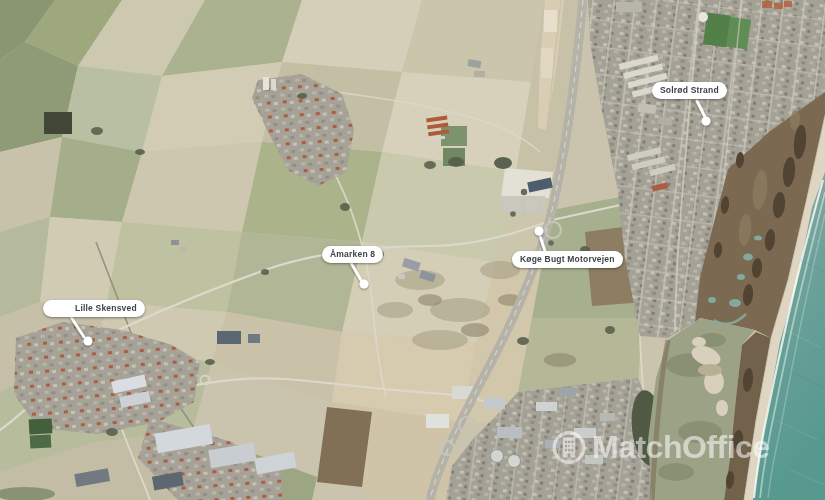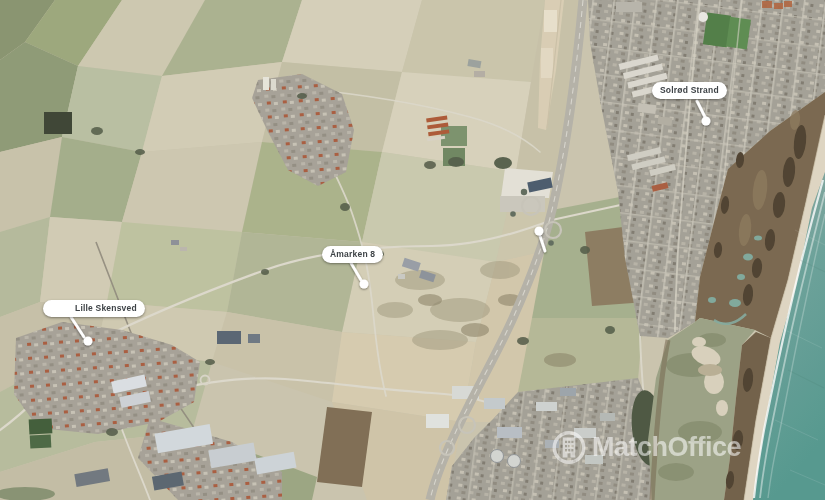--- a/index.html
+++ b/index.html
@@ -5,21 +5,21 @@
   html,body{margin:0;padding:0;background:#222;}
   #stage{position:relative;width:825px;height:500px;overflow:hidden;
          font-family:"Liberation Sans",sans-serif;background:#c9c3ac;}
   #map-svg{position:absolute;left:0;top:0;}
   .pill{position:absolute;background:#ffffff;color:#3e4347;font-size:8.5px;
         font-weight:bold;line-height:1;padding:4px 8px;border-radius:9px;
         letter-spacing:.2px;white-space:nowrap;
         box-shadow:0 1px 2.5px rgba(0,0,0,.4);z-index:30;}
   #watermark{position:absolute;left:550px;top:428px;display:flex;
              align-items:center;gap:4px;z-index:20;pointer-events:none;}
-  #watermark .wm-text{font-size:27px;font-weight:bold;letter-spacing:-.5px;
+  #watermark .wm-text{font-size:32px;font-weight:bold;letter-spacing:-.5px;
              color:rgba(255,255,255,.55);line-height:1;}
 </style>
 </head>
 <body>
 
 <div id="stage">
 
 <svg id="map-svg" width="825" height="500" viewBox="0 0 825 500">
   <defs>
     <linearGradient id="seaG" x1="0" y1="0" x2="0.25" y2="1">
@@ -359,20 +359,21 @@
   <g fill="#ffffff" filter="url(#ds)">
     <circle cx="706" cy="121" r="4.5"></circle>
     <circle cx="364" cy="284" r="4.5"></circle>
     <circle cx="539" cy="231" r="4.5"></circle>
     <circle cx="88" cy="341" r="4.5"></circle>
   </g>
 </svg>
 
 <div class="pill" style="left:652px;top:82px;">Solrød Strand</div>
 <div class="pill" style="left:322px;top:246px;">Åmarken 8</div>
+<div class="pill" style="left:512px;top:251px;">Køge Bugt Motorvejen</div>
 <div class="pill" style="left:43px;top:300px;padding-left:32px;">Lille Skensved</div>
 
 <div id="watermark">
   <svg width="38" height="38" viewBox="0 0 36 36" style="opacity:.55">
     <circle cx="18" cy="18.5" r="14" fill="none" stroke="#ffffff" stroke-width="3.2"></circle>
     <path fill="#ffffff" fill-rule="evenodd" d="
       M12,9 h12 v19 h-12 z
       M14.2,12 h2 v2.2 h-2 z  M17.2,12 h2 v2.2 h-2 z  M20.2,12 h2 v2.2 h-2 z
       M14.2,16 h2 v2.2 h-2 z  M17.2,16 h2 v2.2 h-2 z  M20.2,16 h2 v2.2 h-2 z
       M14.2,20 h2 v2.2 h-2 z  M17.2,20 h2 v2.2 h-2 z  M20.2,20 h2 v2.2 h-2 z

